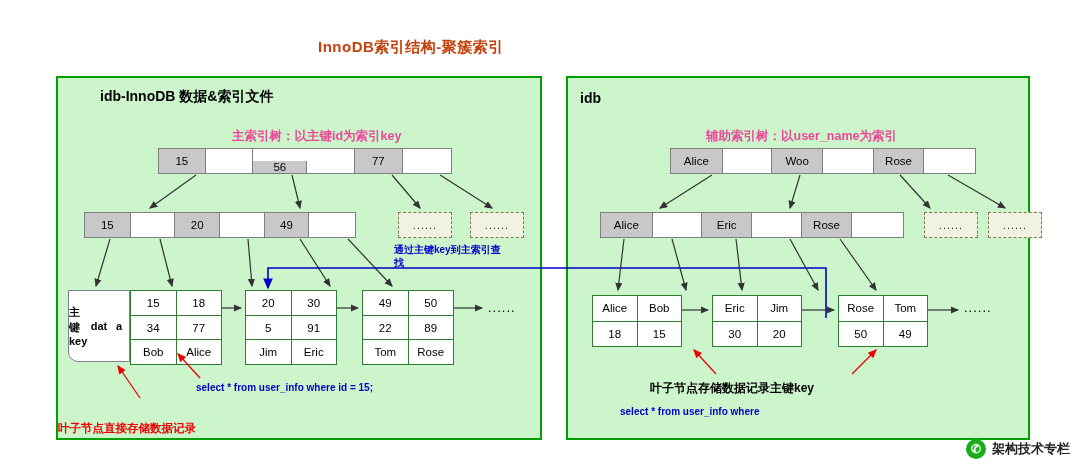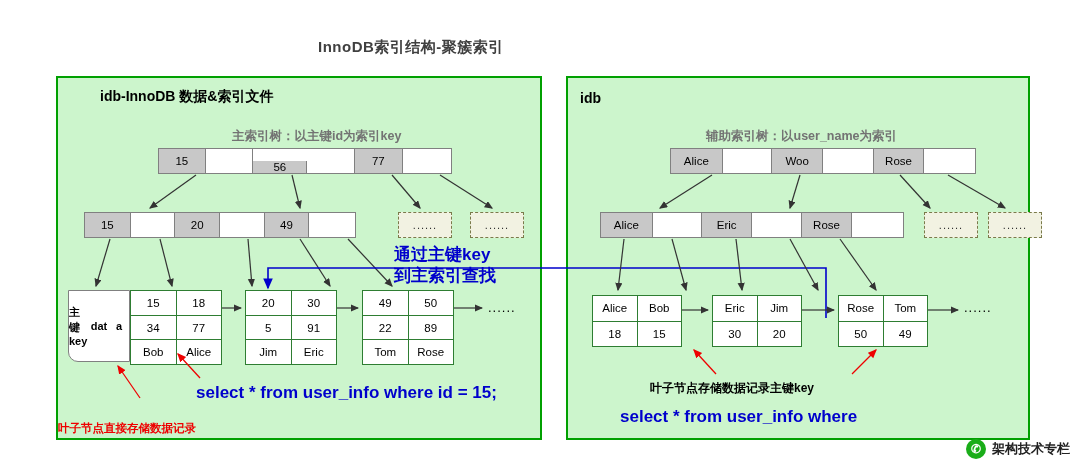--- a/index.html
+++ b/index.html
@@ -20,21 +20,21 @@
     width: 1080px;
     height: 467px;
   }
   .abs { position: absolute; }
 
   
   .title {
     left: 318px; top: 38px;
     font-size: 15px;
     font-weight: bold;
-    color: #404040;
+    color: #c2410c;
     letter-spacing: 0.5px;
   }
 
   
   .panel {
     background: #ccf5cc;
     border: 2px solid #00a000;
   }
   #panel-left { left: 56px; top: 76px; width: 482px; height: 360px; }
   #panel-right { left: 566px; top: 76px; width: 460px; height: 360px; }
@@ -43,21 +43,21 @@
     font-size: 14px;
     font-weight: bold;
     color: #000;
   }
   #left-title { left: 100px; top: 88px; }
   #right-title { left: 580px; top: 90px; font-weight: bold; }
 
   .sub-label {
     font-size: 12.5px;
     font-weight: bold;
-    color: #737373;
+    color: #ec4899;
   }
   #left-sub { left: 232px; top: 128px; }
   #right-sub { left: 706px; top: 128px; text-align: right; }
 
   
   .nodebox {
     display: flex;
     border: 1px solid #808080;
     background: #ffffff;
     box-sizing: border-box;
@@ -139,21 +139,21 @@
   .kd-row.small { font-size: 11px; }
 
   .ellipsis-txt {
     font-size: 13px;
     color: #000;
     letter-spacing: 1px;
   }
 
   .note-blue {
     color: #0000cc;
-    font-size: 17px;
+    font-size: 10px;
     font-weight: bold;
     line-height: 1.25;
   }
   .note-red {
     color: #ee0000;
     font-size: 11.5px;
     font-weight: bold;
   }
   .note-black {
     color: #000;

